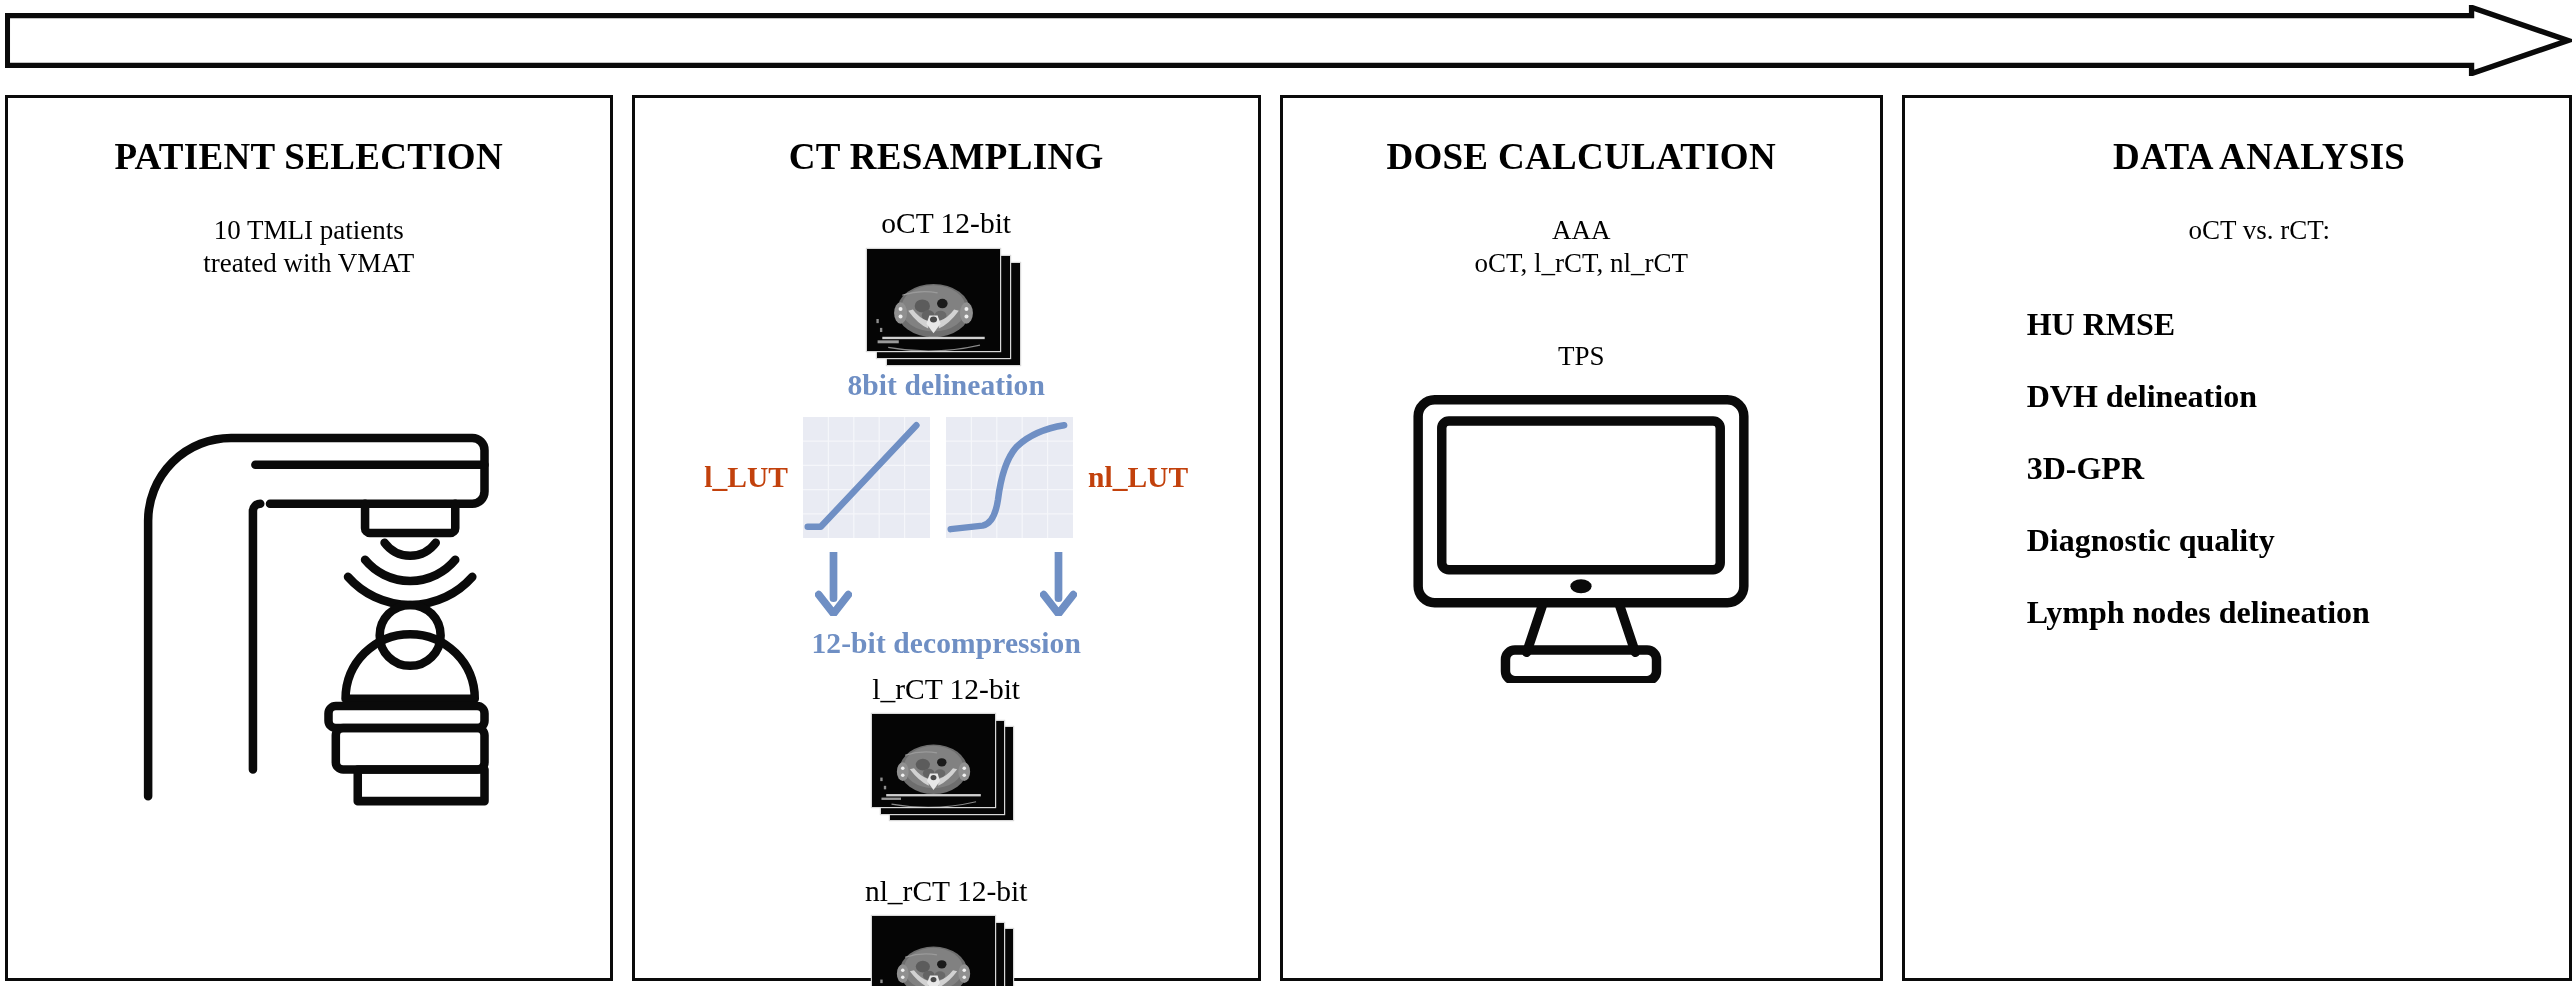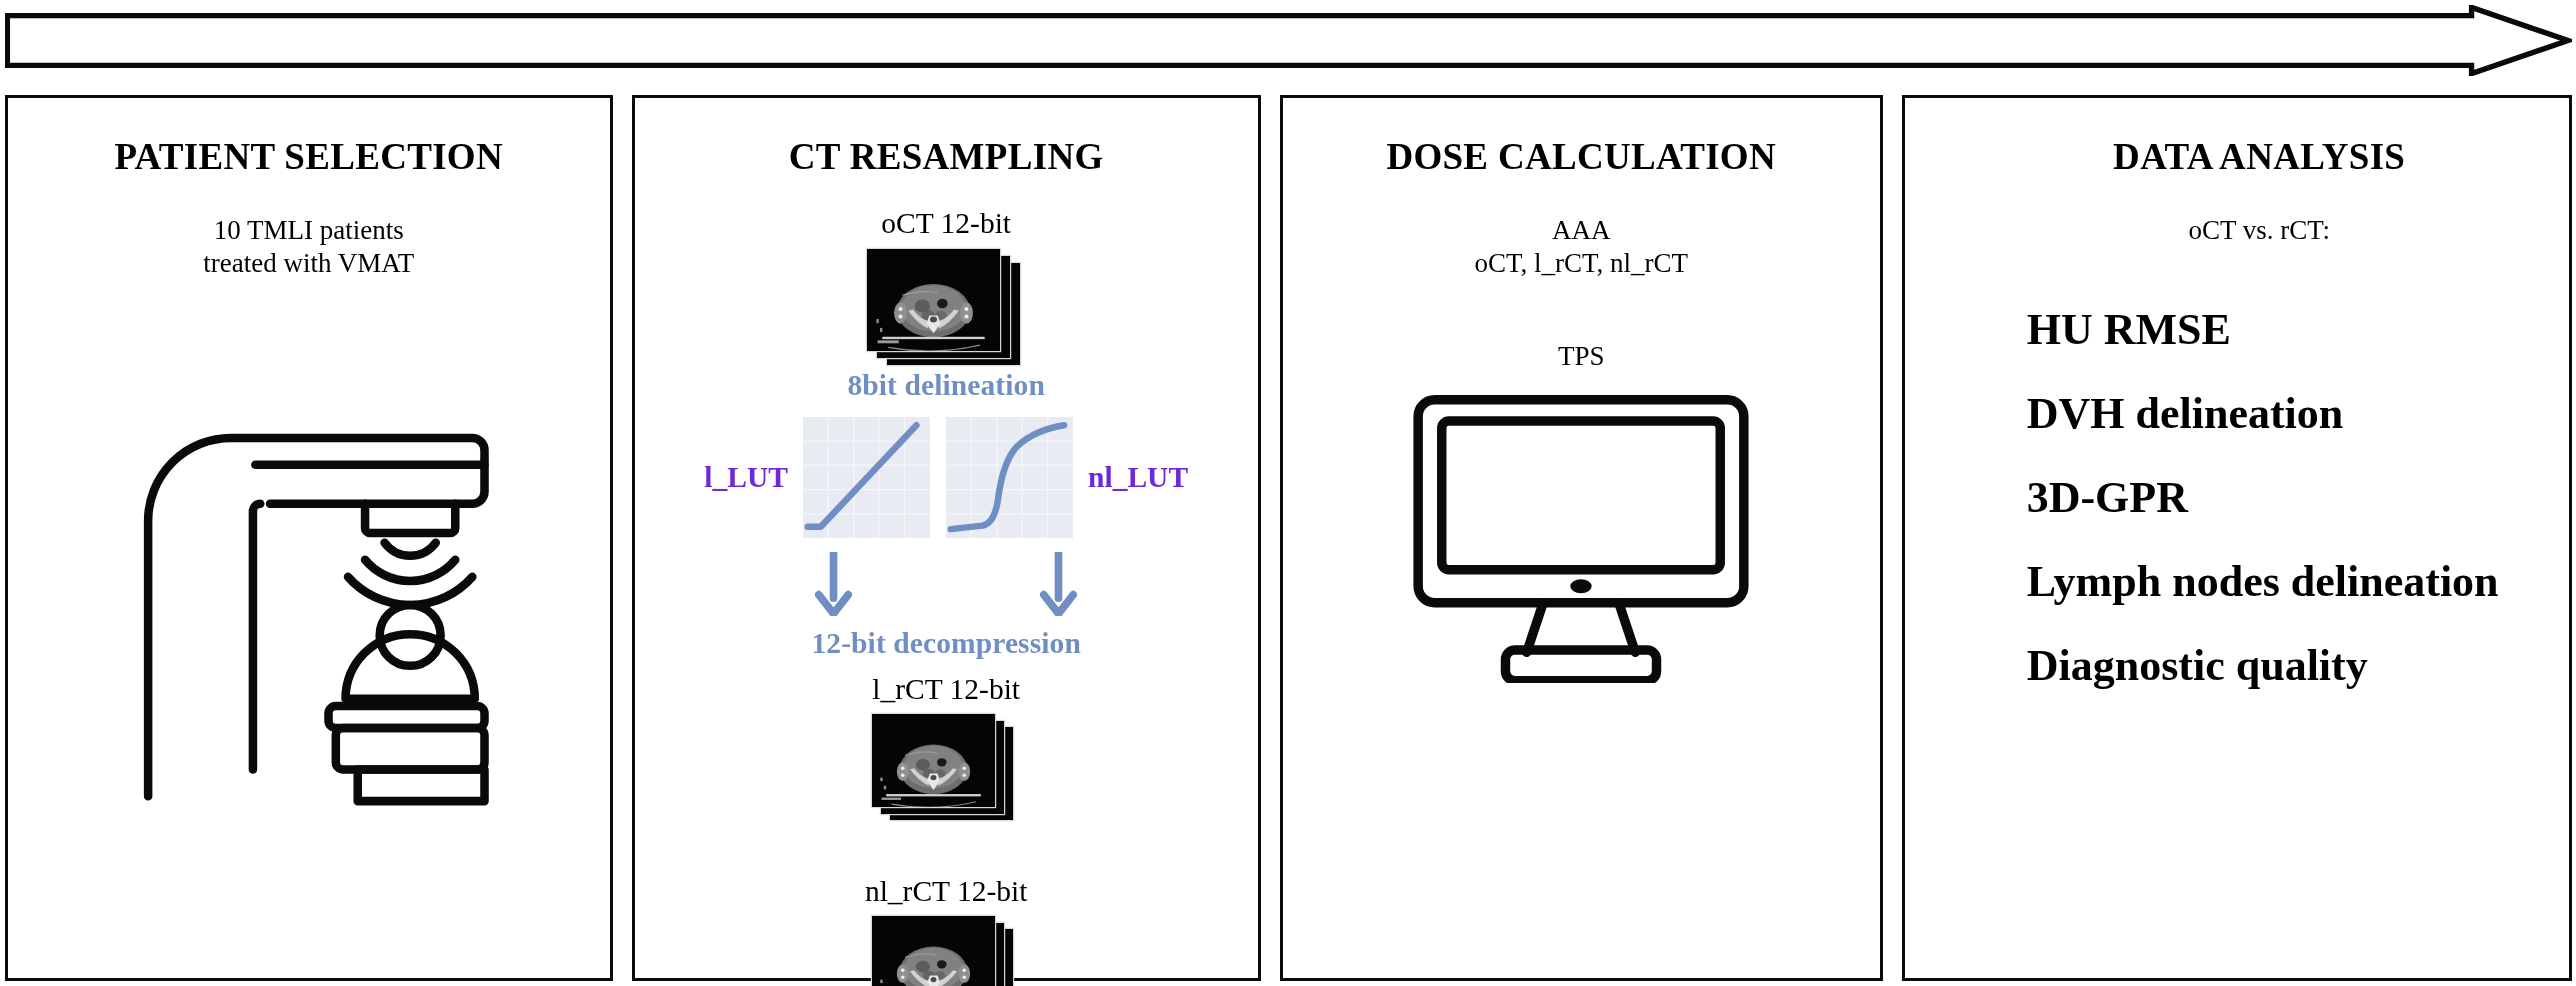--- a/index.html
+++ b/index.html
@@ -61,21 +61,21 @@
 
   .blue-cap{
     color:#6f8fc4;font-weight:bold;font-size:29.5px;text-align:center;
     line-height:1;letter-spacing:0.1px;
   }
 
   .lut-row{
     display:flex;align-items:center;justify-content:center;
     gap:15.4px;width:100%;
   }
-  .lut-name{color:#6d28d9;font-weight:bold;font-size:29.5px;line-height:1;}
+  .lut-name{color:#c2410c;font-weight:bold;font-size:29.5px;line-height:1;}
   .lut-box{
     width:127px;height:121px;background:#e9ebf3;position:relative;
   }
   .lut-box svg{position:absolute;inset:0;width:100%;height:100%;}
 
   .darrow-row{
     display:flex;justify-content:center;width:100%;gap:188px;
   }
   .darrow{width:37px;height:64px;}
   .darrow svg{display:block;width:100%;height:100%;}
@@ -90,21 +90,21 @@
     flex:1 1 auto;display:flex;align-items:flex-start;justify-content:center;
     width:100%;margin-top:15.4px;
   }
   .monitor-wrap svg{width:354px;height:295px;display:block;}
 
   
   .analysis-list{
     margin-top:61px;width:100%;padding-left:77px;box-sizing:border-box;
   }
   .analysis-item{
-    font-weight:bold;font-size:44px;line-height:1;margin-bottom:40px;
+    font-weight:bold;font-size:32px;line-height:1;margin-bottom:40px;
   }
   .analysis-item:last-child{margin-bottom:0;}
 </style>
 </head>
 <body>
 
 <div class="workflow">
 
   <div class="arrow-band">
     <svg viewBox="0 0 4345 120" preserveAspectRatio="none" aria-hidden="true">
@@ -349,20 +349,20 @@
     </section>
 
     <section class="stage stage-4">
       <div class="stage-title">DATA ANALYSIS</div>
       <div class="stage-sub">oCT vs. rCT:</div>
 
       <div class="analysis-list">
         <div class="analysis-item">HU RMSE</div>
         <div class="analysis-item">DVH delineation</div>
         <div class="analysis-item">3D-GPR</div>
+        <div class="analysis-item">Diagnostic quality</div>
         <div class="analysis-item">Lymph nodes delineation</div>
-        <div class="analysis-item">Diagnostic quality</div>
       </div>
     </section>
 
   </div>
 </div>
 
 
 </body></html>

